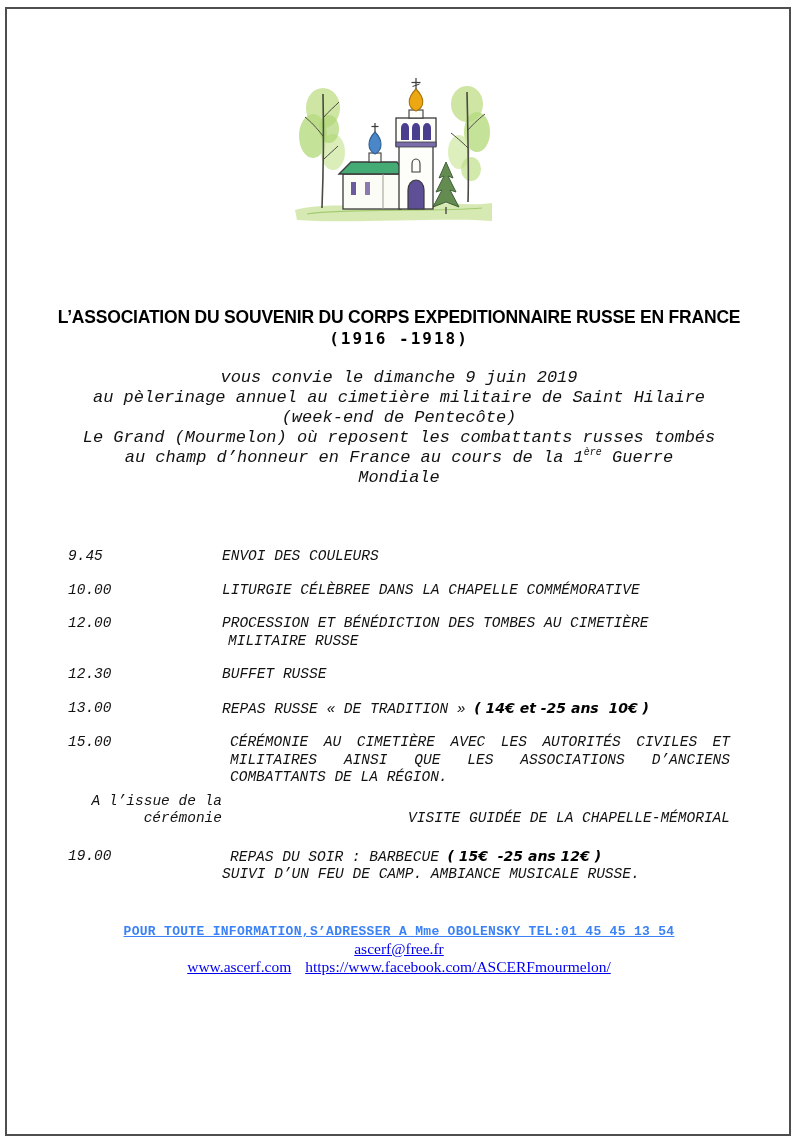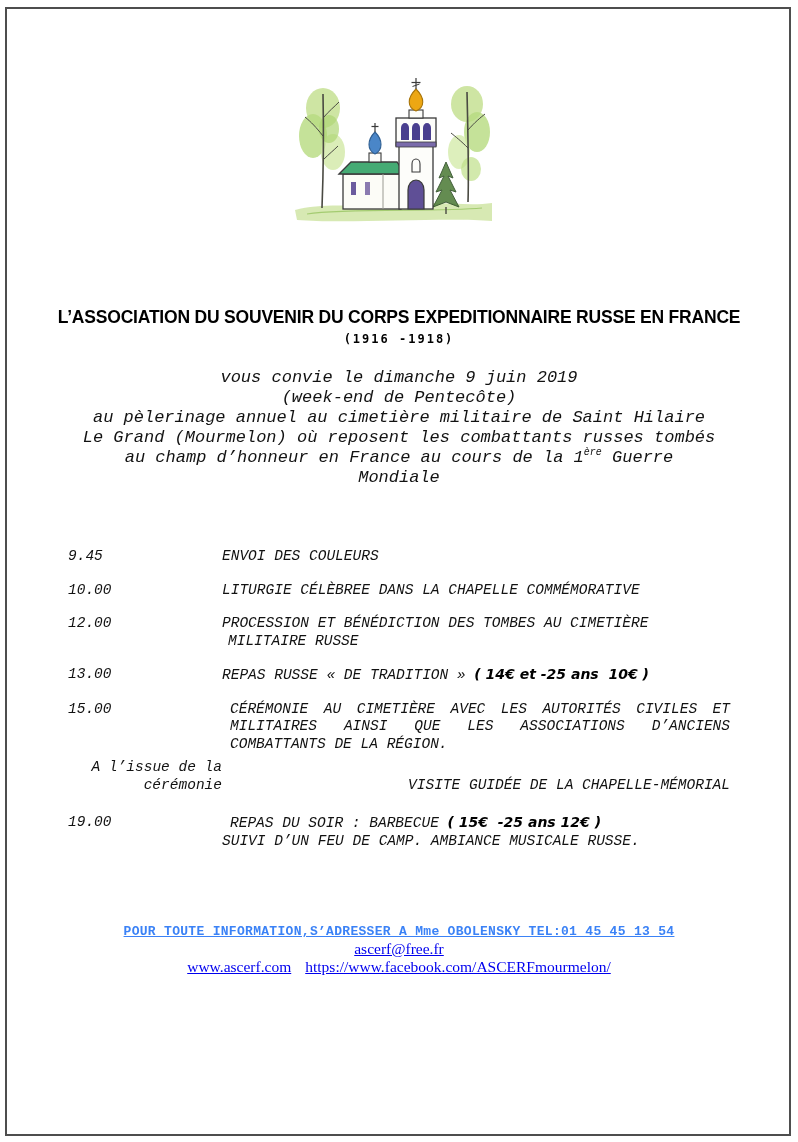--- a/index.html
+++ b/index.html
@@ -14,21 +14,21 @@
   }
 
   .illustration { position:absolute; top:74px; left:287px; width:212px; height:152px; }
   .illustration svg { width:100%; height:100%; display:block; }
 
   .title {
     position:absolute; top:306px; left:0; width:100%; text-align:center;
     font-family:"Liberation Sans", sans-serif; font-weight:bold; color:#000;
   }
   .title-line1 { font-size:17.5px; letter-spacing:-0.2px; line-height:22px; }
-  .title-line2 { font-family:"DejaVu Sans Mono", monospace; font-size:12px; letter-spacing:2px; line-height:22px; }
+  .title-line2 { font-family:"DejaVu Sans Mono", monospace; font-size:16px; letter-spacing:2px; line-height:22px; }
 
   .intro {
     position:absolute; top:368px; left:0; width:100%; text-align:center;
     font-style:italic; font-size:17px; line-height:20px; color:#121212;
   }
   .intro sup.ord { font-size:10px; line-height:0; }
 
   .programme { position:absolute; top:506px; left:0; width:100%; text-align:center; }
   .programme .ph {
     font-weight:bold; font-size:20px; letter-spacing:1px;
@@ -121,22 +121,22 @@
     </svg>
   </div>
 
   <div class="title">
     <div class="title-line1">L’ASSOCIATION DU SOUVENIR DU CORPS EXPEDITIONNAIRE RUSSE EN FRANCE</div>
     <div class="title-line2">(1916 -1918)</div>
   </div>
 
   <div class="intro">
     <div>vous convie le dimanche 9 juin 2019</div>
+    <div>au pèlerinage annuel au cimetière militaire de Saint Hilaire</div>
     <div>(week-end de Pentecôte)</div>
-    <div>au pèlerinage annuel au cimetière militaire de Saint Hilaire</div>
     <div>Le Grand (Mourmelon) où reposent les combattants russes tombés</div>
     <div><span>au champ d’honneur en France au cours de la 1</span><sup class="ord">ère</sup><span> Guerre</span></div>
     <div>Mondiale</div>
   </div>
 
 
   <div class="program">
 
     <div class="prow">
       <div class="ptime">9.45</div>
@@ -149,20 +149,24 @@
     </div>
 
     <div class="prow">
       <div class="ptime">12.00</div>
       <div class="pdesc">
         <div>PROCESSION ET BÉNÉDICTION DES TOMBES AU CIMETIÈRE</div>
         <div class="indent6">MILITAIRE RUSSE</div>
       </div>
     </div>
 
+    <div class="prow">
+      <div class="ptime">12.30</div>
+      <div class="pdesc">BUFFET RUSSE</div>
+    </div>
 
     <div class="prow">
       <div class="ptime">13.00</div>
       <div class="pdesc pre"><span>REPAS RUSSE « DE TRADITION » </span><span class="price">( 14€ et -25 ans  10€ )</span></div>
     </div>
 
     <div class="prow tight">
       <div class="ptime">15.00</div>
       <div class="pdesc indent8">
         <div class="jl">CÉRÉMONIE AU CIMETIÈRE AVEC LES AUTORITÉS CIVILES ET</div>

